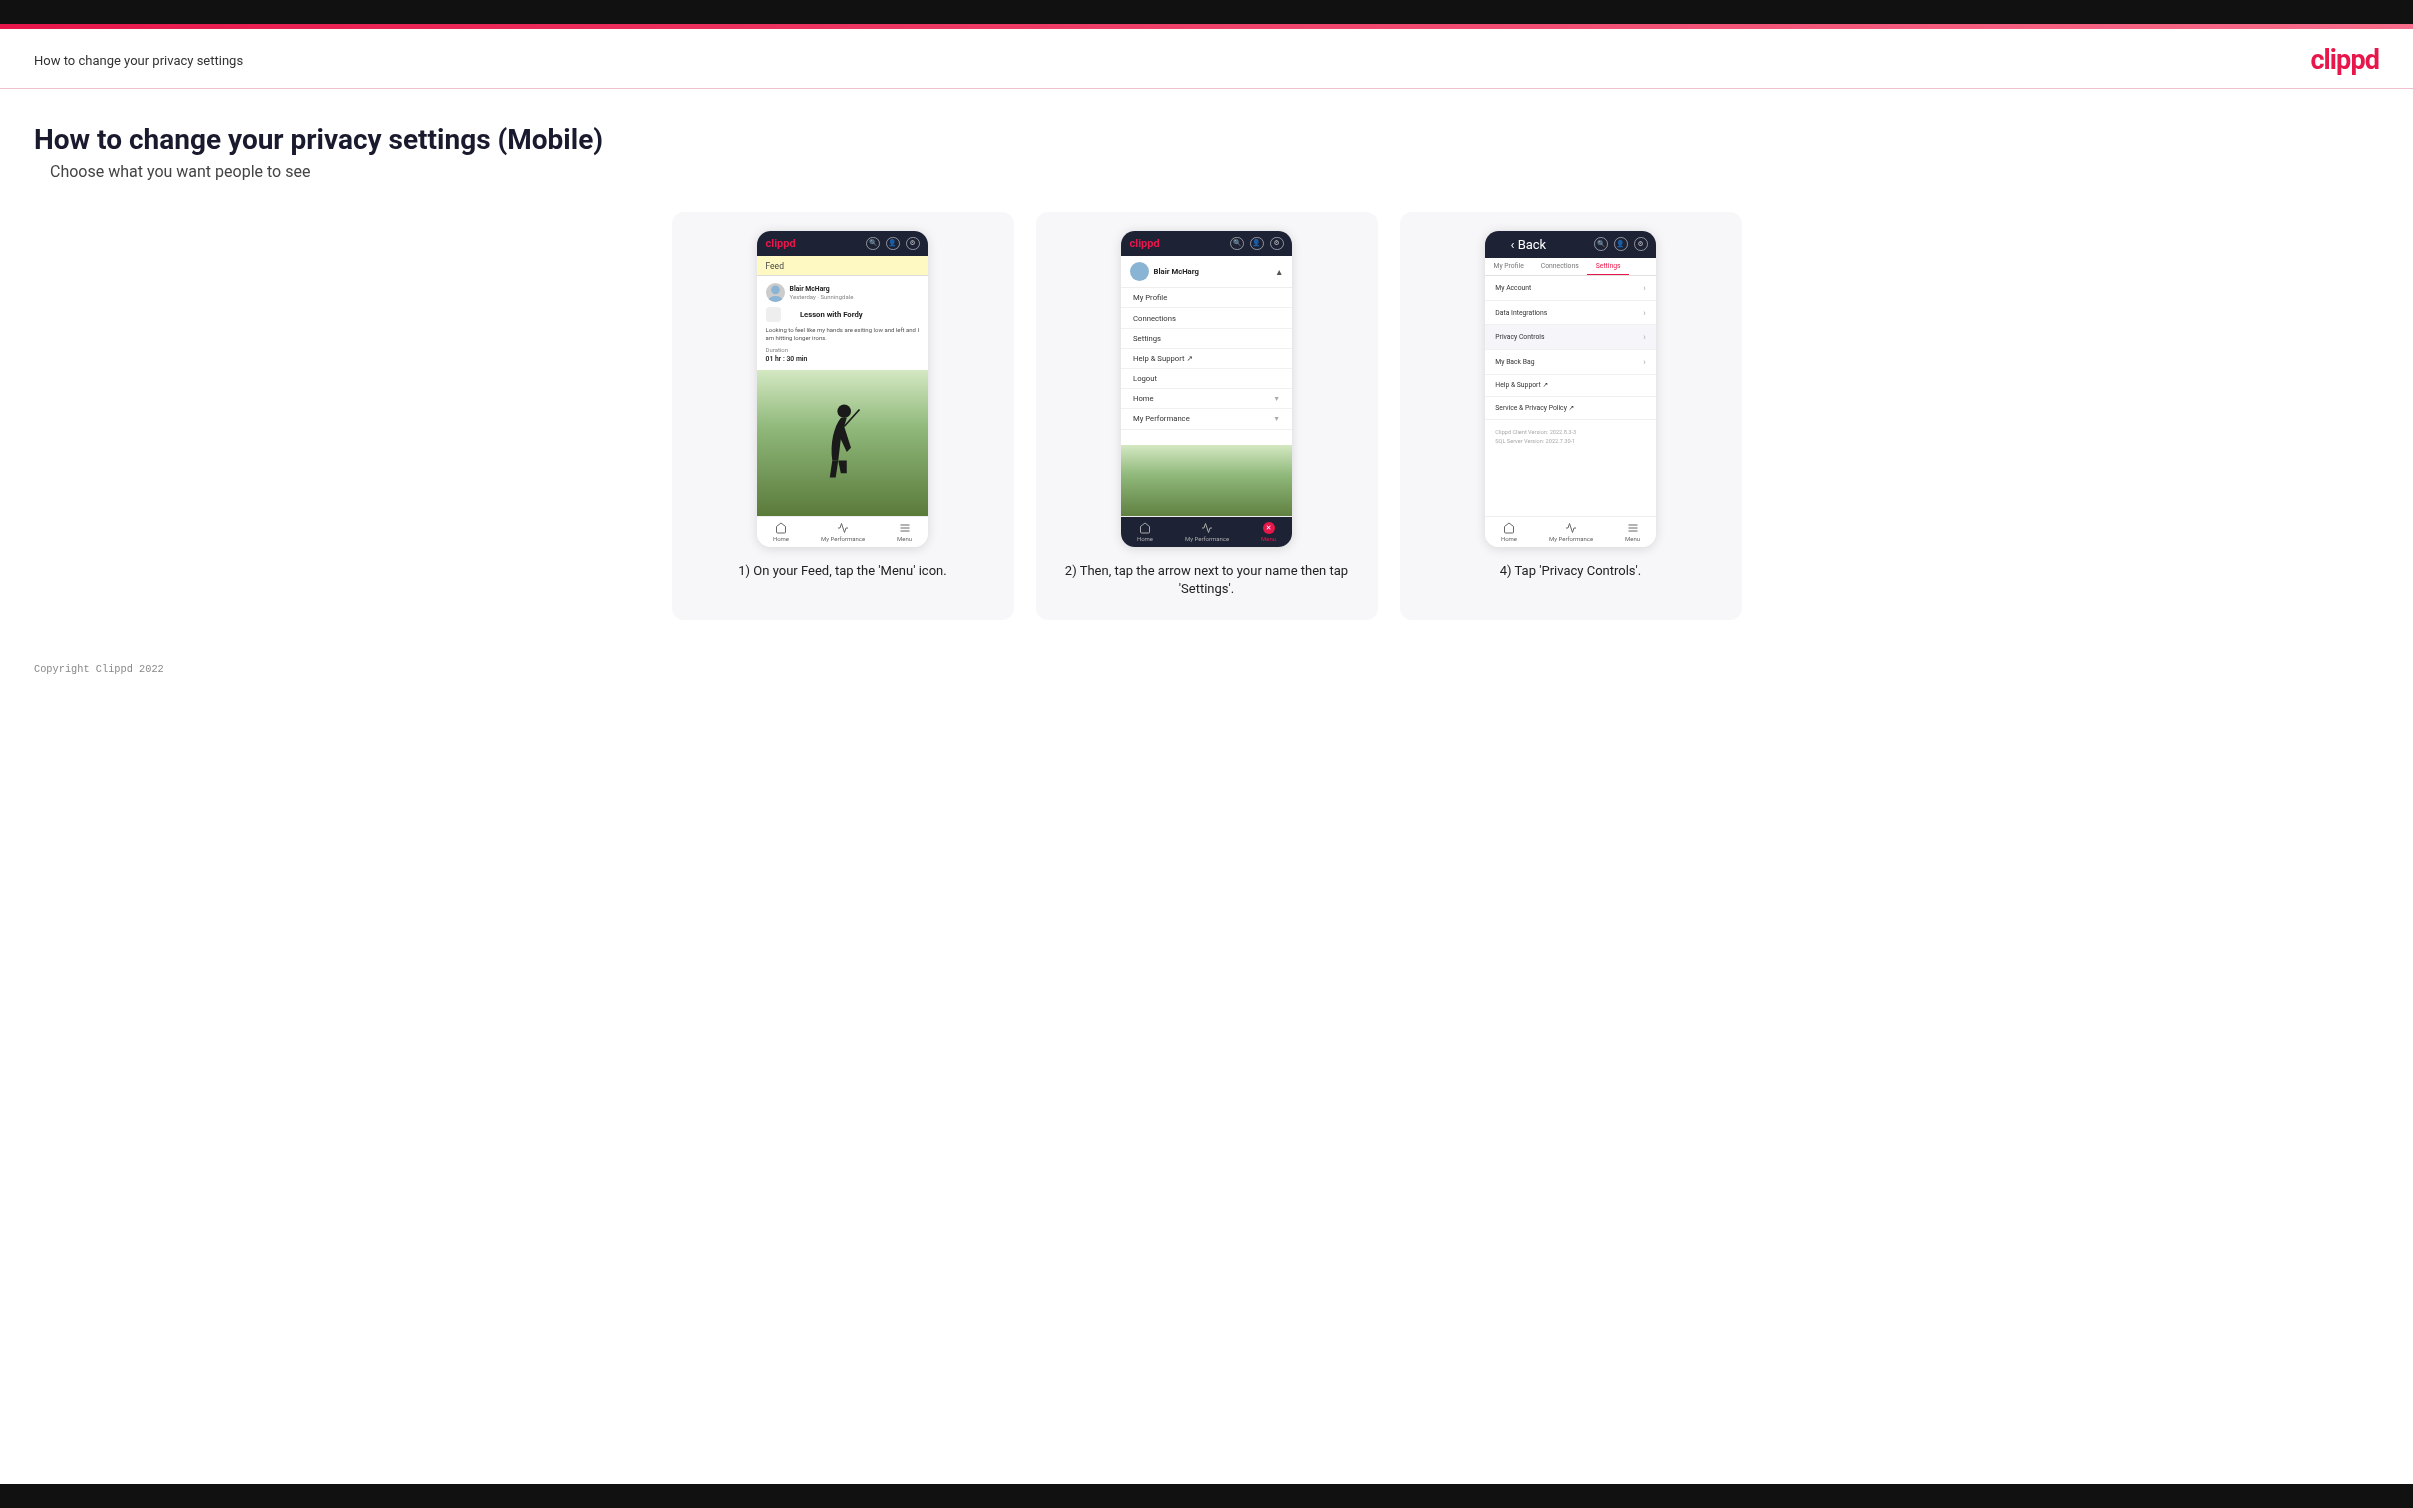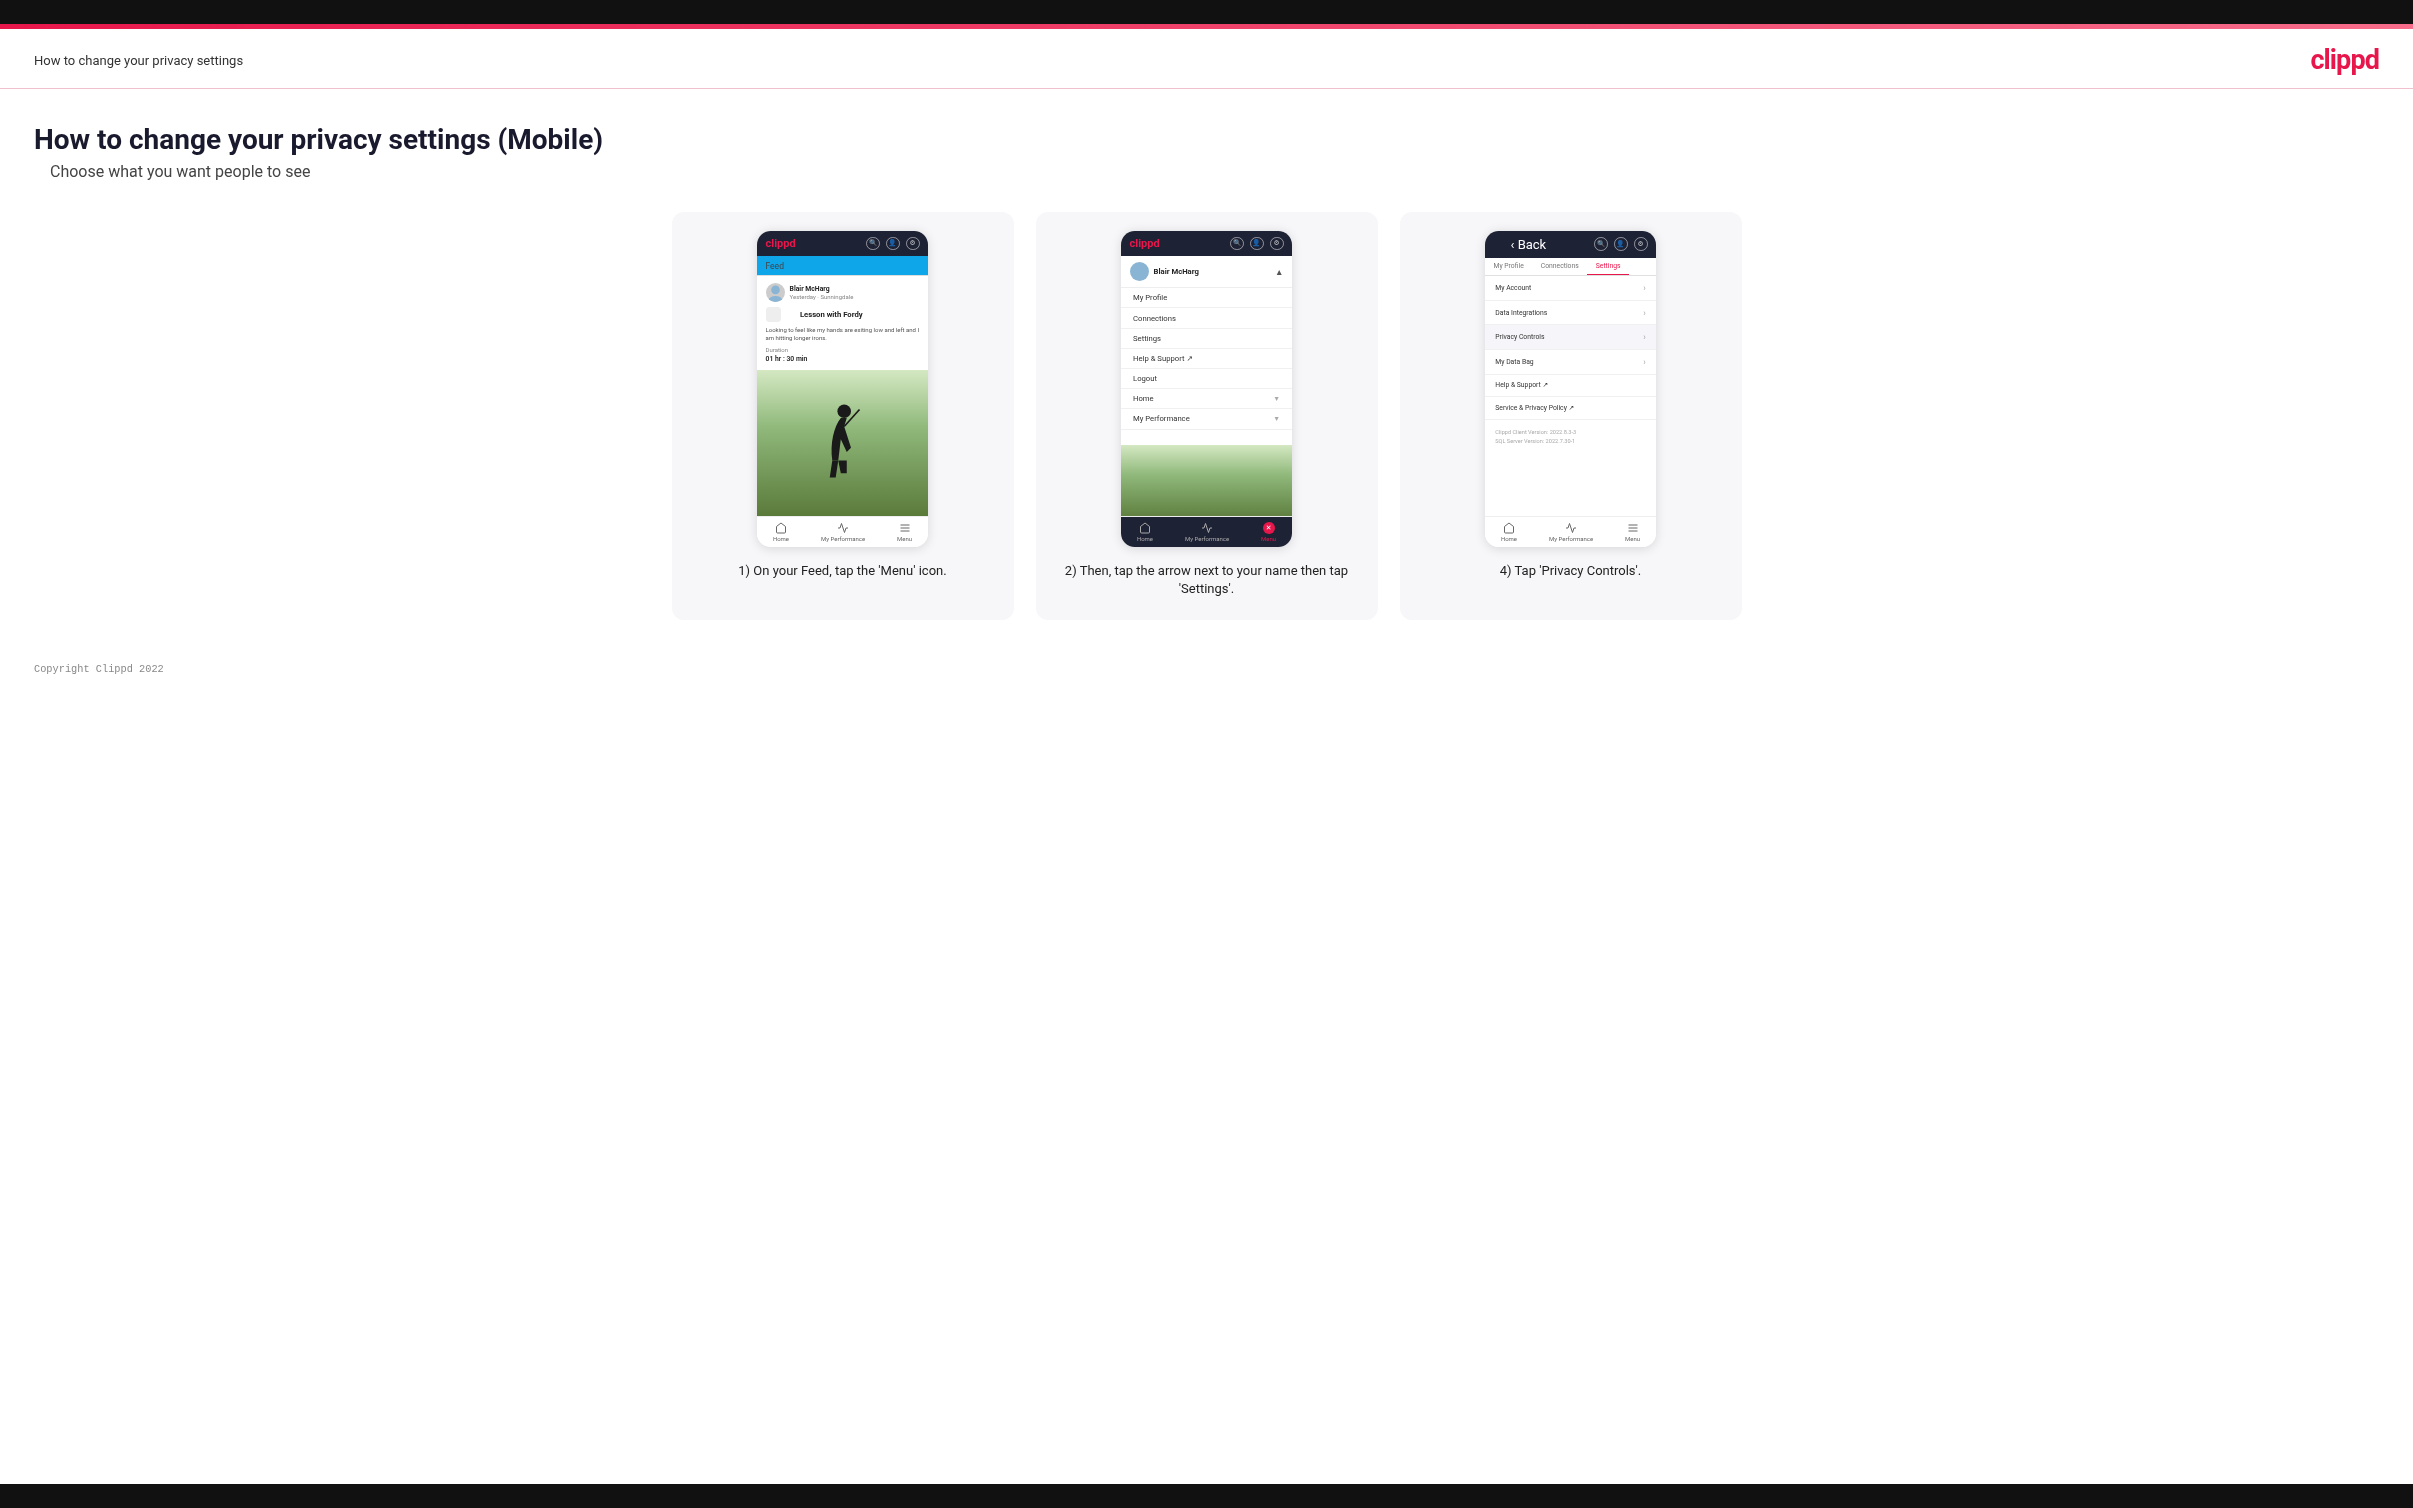--- a/index.html
+++ b/index.html
@@ -127,21 +127,21 @@
       border: 1.3px solid rgba(255,255,255,0.5);
       display: flex;
       align-items: center;
       justify-content: center;
       color: rgba(255,255,255,0.7);
       font-size: 6.8px;
     }
 
     
     .phone-tab-bar {
-      background: #0ea5e9;
+      background: #fef9c3;
       padding: 4.3px 8.5px;
       font-size: 8.5px;
       color: #444;
       border-bottom: 0.9px solid #ddd;
       flex-shrink: 0;
     }
 
     
     .phone-bottom-nav {
       background: #fff;
@@ -616,21 +616,21 @@
           </div>
           <div class="settings-item">
             <span>Data Integrations</span>
             <span class="settings-item-chevron">›</span>
           </div>
           <div class="settings-item highlighted">
             <span>Privacy Controls</span>
             <span class="settings-item-chevron">›</span>
           </div>
           <div class="settings-item">
-            <span>My Data Bag</span>
+            <span>My Back Bag</span>
             <span class="settings-item-chevron">›</span>
           </div>
           <div class="settings-item">
             <span>Help &amp; Support ↗</span>
           </div>
           <div class="settings-item">
             <span>Service &amp; Privacy Policy ↗</span>
           </div>
           <div class="settings-version">
             Clippd Client Version: 2022.8.3-3<br>

